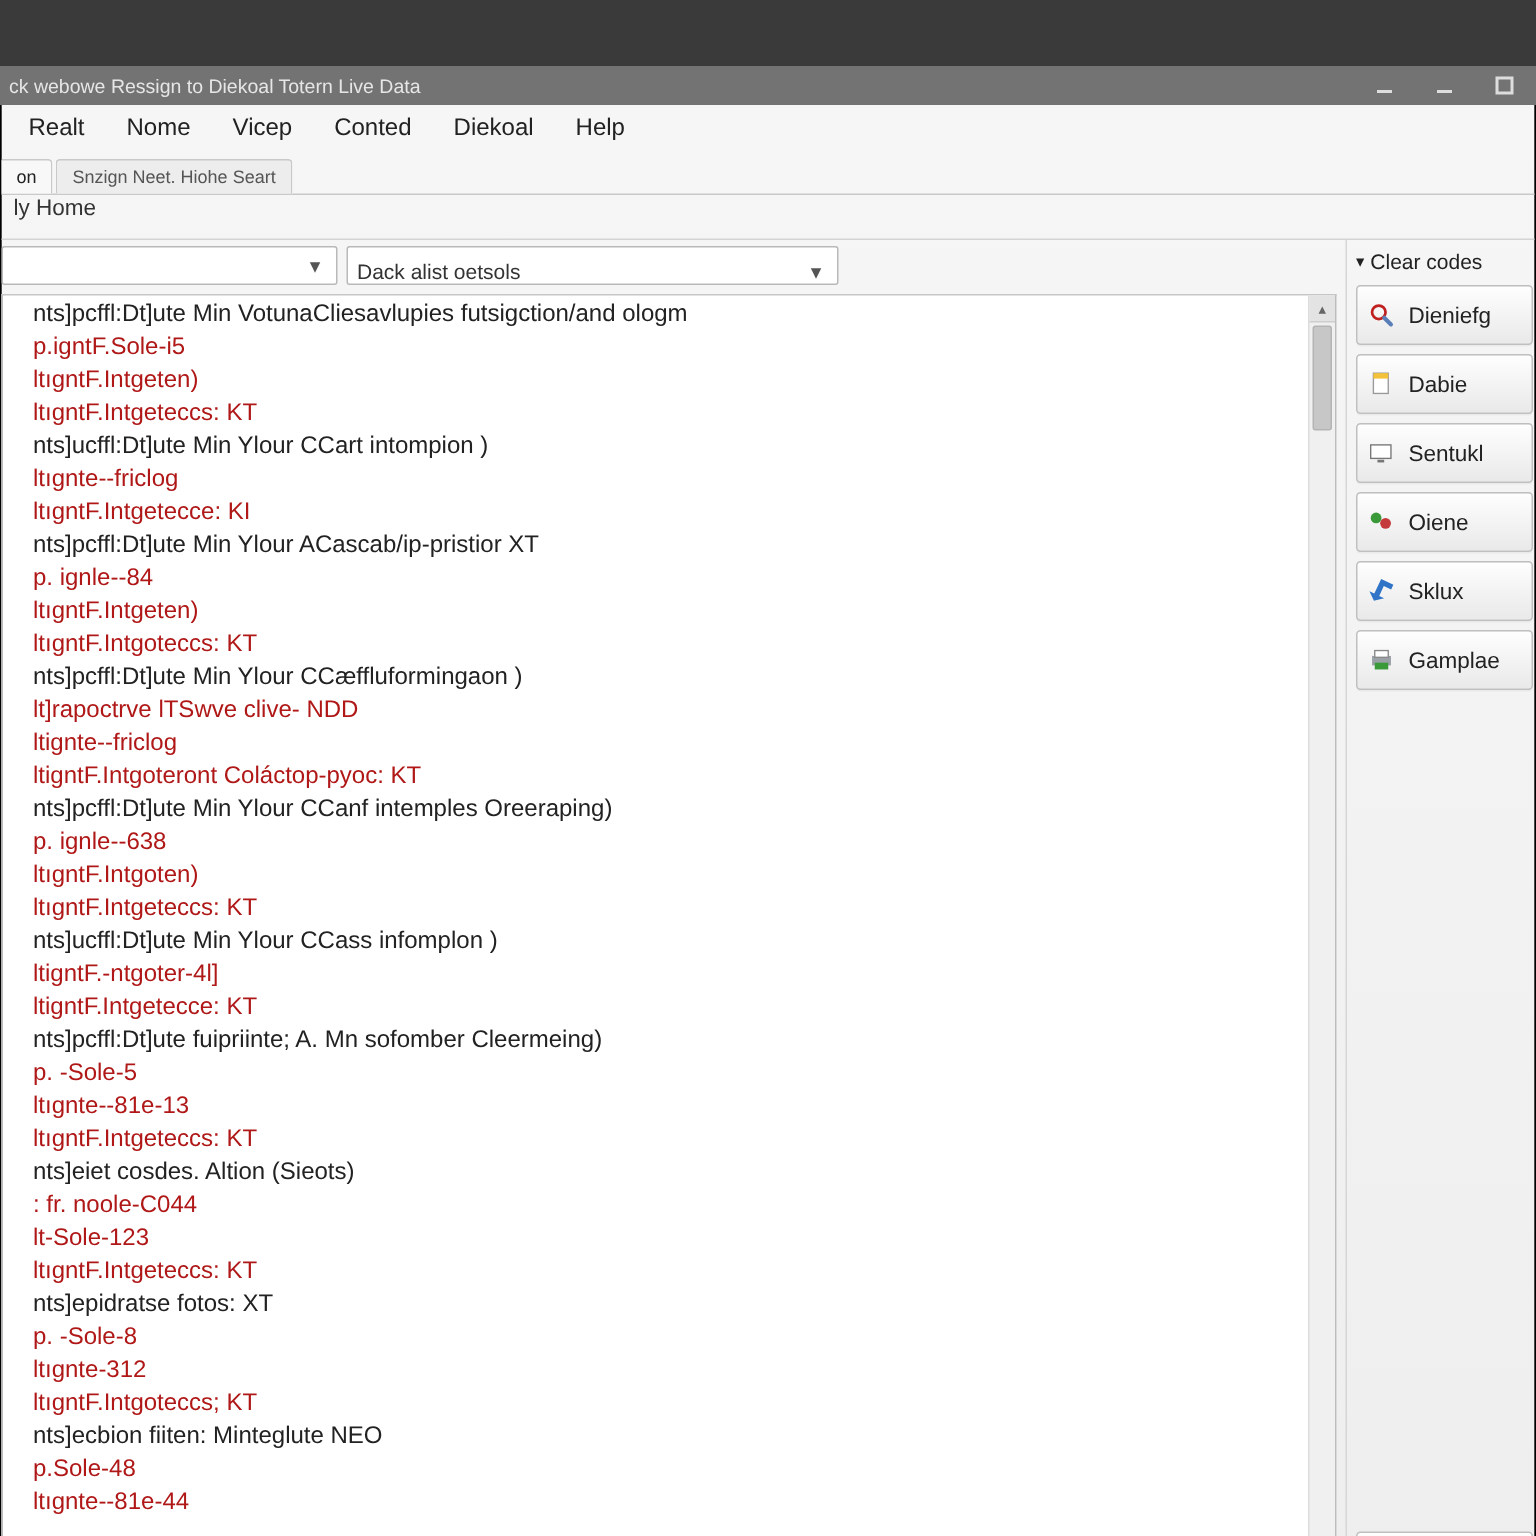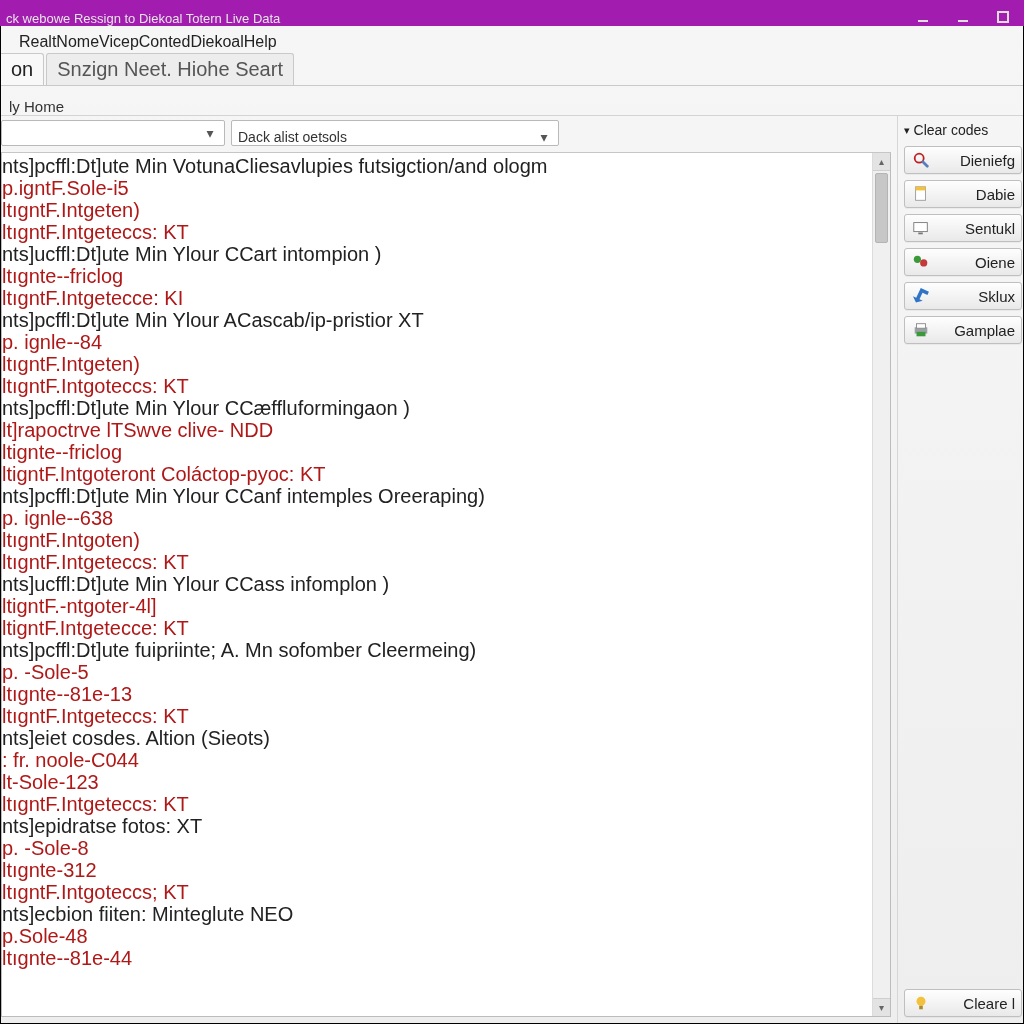--- a/index.html
+++ b/index.html
@@ -1,68 +1,68 @@
 <!DOCTYPE html>
 <html><head>
 <meta charset="utf-8">
 <style>
 * { box-sizing: border-box; margin: 0; padding: 0; }
 html, body { width: 1024px; height: 1024px; font-family: "Segoe UI", Tahoma, sans-serif; font-size: 14px; background: #3a3a3a; overflow: hidden; }
 
 
-.titlebar { height: 26px; background: #a21caf; color: #e6e6e6; display: flex; align-items: flex-end; padding: 0 4px; }
+.titlebar { height: 26px; background: #737373; color: #e6e6e6; display: flex; align-items: center; padding: 0 4px; margin-top: 44px; }
 .titlebar .title { flex: 1; font-size: 13px; padding-left: 2px; white-space: nowrap; overflow: hidden; }
 .titlebar .winbtns { display: flex; gap: 18px; align-items: center; padding-right: 6px; }
 .titlebar .wbtn { width: 22px; height: 18px; display: flex; align-items: center; justify-content: center; color: #ddd; cursor: pointer; }
 .titlebar .wbtn svg { width: 14px; height: 14px; }
 
 
 .appchrome { width: 1024px; height: 998px; background: linear-gradient(#f6f6f6,#eeeeee); border-left: 1px solid #000; border-right: 1px solid #000; border-bottom: 1px solid #000; display: flex; flex-direction: column; }
 
 
-.menubar { height: 32px; display: flex; align-items: center; padding: 0 18px; color: #222; font-size: 16px; text-align: right; }
+.menubar { height: 32px; display: flex; align-items: center; gap: 28px; padding: 0 18px; color: #222; font-size: 16px; text-align: right; }
 .menubar .mitem { cursor: pointer; }
 
 
 .tabrow { height: 28px; display: flex; align-items: flex-end; padding-left: 0; border-bottom: 1px solid #c9c9c9; }
-.tab { padding: 4px 10px; border: 1px solid #c9c9c9; border-bottom: none; background: #ededed; color: #555; font-size: 20px; margin-right: 2px; border-radius: 3px 3px 0 0; cursor: pointer; }
+.tab { padding: 4px 10px; border: 1px solid #c9c9c9; border-bottom: none; background: #ededed; color: #555; font-size: 12px; margin-right: 2px; border-radius: 3px 3px 0 0; cursor: pointer; }
 .tab.active { background: #f8f8f8; color: #222; }
 .tab.first { border-left: none; border-top-left-radius: 0; }
 
 
-.subbar { height: 30px; display: flex; align-items: flex-end; padding: 0 8px; color: #333; font-size: 15px; border-bottom: 1px solid #d4d4d4; }
+.subbar { height: 30px; display: flex; align-items: flex-start; padding: 0 8px; color: #333; font-size: 15px; border-bottom: 1px solid #d4d4d4; }
 
 
 .mainrow { flex: 1; display: flex; min-height: 0; }
 
 
 .leftcol { flex: 1; display: flex; flex-direction: column; min-width: 0; padding: 4px 6px 6px 0; }
 .comborow { height: 30px; display: flex; gap: 6px; margin-bottom: 2px; }
 .combo { height: 26px; border: 1px solid #b9b9b9; background: #fff; display: flex; align-items: center; padding: 0 6px; border-radius: 2px; color: #333; font-size: 14px; }
 .combo .txt { flex: 1; white-space: nowrap; overflow: hidden; }
 .combo .dd { width: 16px; text-align: center; color: #555; }
 .combo.c1 { width: 224px; }
 .combo.c2 { width: 328px; align-items: flex-end; }
 
 
 .logwrap { position: relative; flex: 1; border: 1px solid #bcbcbc; border-top: 1px solid #c6c6c6; background: #fff; overflow: hidden; }
 .loglines { position: absolute; inset: 0 18px 0 0; overflow: hidden; padding: 2px 2px 2px 0; }
-.loglines .ln { white-space: nowrap; font-size: 20px; line-height: 22px; color: #222; }
+.loglines .ln { white-space: nowrap; font-size: 16px; line-height: 22px; color: #222; margin-left: 20px; }
 .loglines .ln.red { color: #b01818; }
 .vscroll { position: absolute; right: 0; top: 0; bottom: 0; width: 18px; background: #f0f0f0; border-left: 1px solid #dcdcdc; }
 .vscroll .up, .vscroll .dn { position: absolute; left: 0; right: 0; height: 18px; background: #e3e3e3; display:flex; align-items:center; justify-content:center; color:#666; font-size:10px; cursor:pointer; }
 .vscroll .up { top: 0; border-bottom: 1px solid #cfcfcf; }
 .vscroll .dn { bottom: 0; border-top: 1px solid #cfcfcf; }
 .vscroll .thumb { position: absolute; left: 2px; right: 2px; top: 20px; height: 70px; background: #c7c7c7; border: 1px solid #b4b4b4; border-radius: 2px; cursor: pointer; }
 
 
 .sidebar { width: 126px; padding: 6px 0 6px 6px; display: flex; flex-direction: column; gap: 6px; border-left: 1px solid #d6d6d6; }
 .sidehdr { font-size: 14px; color: #222; display: flex; align-items: center; gap: 4px; margin-bottom: 2px; }
 .sidehdr .disc { font-size: 11px; }
-.sidebtn { height: 28px; width: 118px; border: 1px solid #bfbfbf; border-radius: 3px; background: linear-gradient(#fefefe,#e9e9e9); display: flex; align-items: center; gap: 8px; padding: 0 6px; cursor: pointer; box-shadow: 0 1px 0 rgba(0,0,0,0.04); overflow: hidden; justify-content: space-between; }
+.sidebtn { height: 40px; width: 118px; border: 1px solid #bfbfbf; border-radius: 3px; background: linear-gradient(#fefefe,#e9e9e9); display: flex; align-items: center; gap: 8px; padding: 0 6px; cursor: pointer; box-shadow: 0 1px 0 rgba(0,0,0,0.04); overflow: hidden; }
 .sidebtn .ic { width: 20px; height: 20px; display: flex; align-items: center; justify-content: center; }
 .sidebtn .lbl { font-size: 15px; color: #222; white-space: nowrap; }
 .spacer { flex: 1; }
 
 
 .ic svg { width: 18px; height: 18px; }
 </style>
 </head>
 <body>
 

